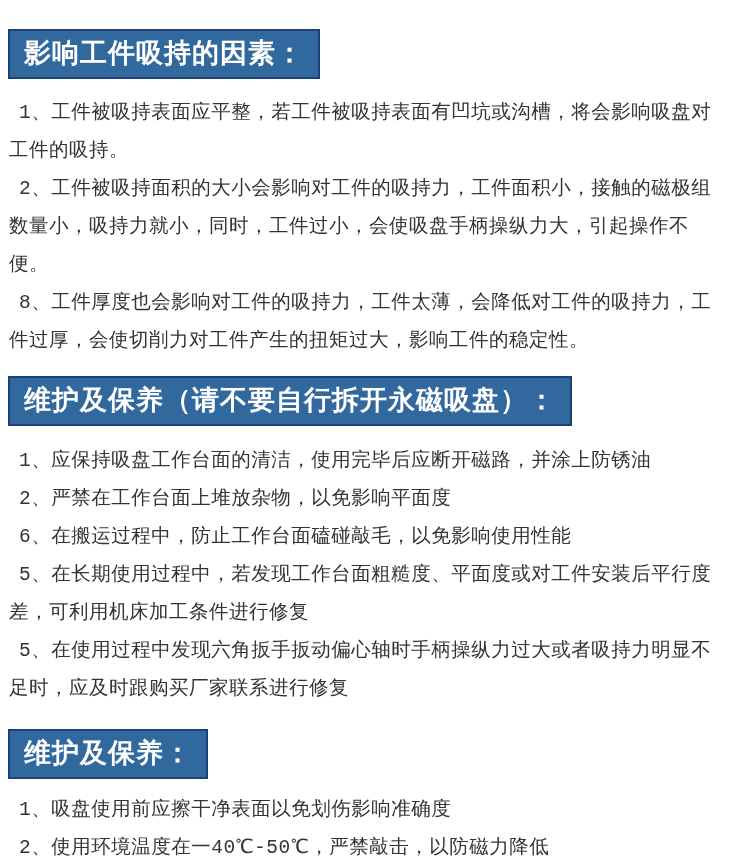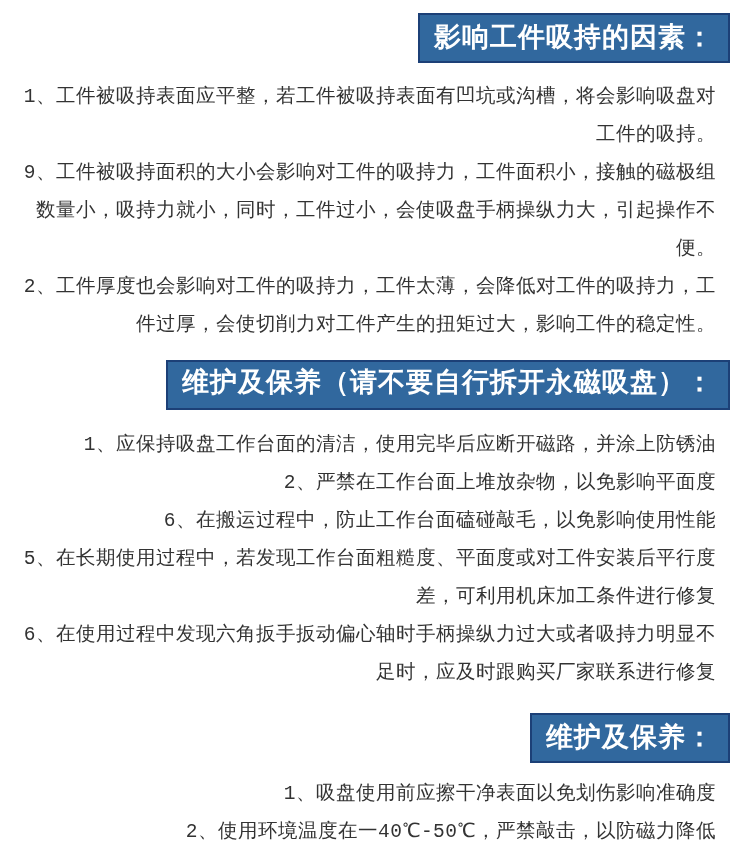--- a/index.html
+++ b/index.html
@@ -15,22 +15,21 @@
     width:730px;
     height:857px;
     background:var(--page-bg);
     font-family:"Liberation Sans","DejaVu Sans",sans-serif;
     color:var(--body-text);
     overflow:hidden;
   }
   .page{
     width:730px;
     height:857px;
-    padding-top:13px;
-    text-align:right;
+    padding-top:29px;
   }
   .section-title{
     display:inline-block;
     background:var(--header-bg);
     border:2px solid var(--header-border);
     color:var(--header-text);
     font-size:27px;
     font-weight:bold;
     line-height:36px;
     padding:4px 14px 6px 14px;
@@ -46,47 +45,47 @@
     font-size:19.5px;
     line-height:38px;
     margin:0;
     padding:0 14px 0 9px;
     text-indent:10px;
     letter-spacing:0.5px;
     font-family:Liberation Mono, monospace;
   }
   
   .sec1 .items{margin-top:15px;}
-  .sec2 .section-title{margin-top:16px;font-family:Liberation Mono, monospace;}
+  .sec2 .section-title{margin-top:16px;}
   .sec2 .items{margin-top:16px;}
   .sec3 .section-title{margin-top:21px;}
   .sec3 .items{margin-top:12px;}
 </style>
 </head>
 <body>
 
 <div class="page">
 
   <div class="section sec1">
     <div class="section-title">影响工件吸持的因素：</div>
     <div class="items">
       <p class="item">1、工件被吸持表面应平整，若工件被吸持表面有凹坑或沟槽，将会影响吸盘对工件的吸持。</p>
-      <p class="item">9、工件被吸持面积的大小会影响对工件的吸持力，工件面积小，接触的磁极组数量小，吸持力就小，同时，工件过小，会使吸盘手柄操纵力大，引起操作不便。</p>
-      <p class="item">2、工件厚度也会影响对工件的吸持力，工件太薄，会降低对工件的吸持力，工件过厚，会使切削力对工件产生的扭矩过大，影响工件的稳定性。</p>
+      <p class="item">2、工件被吸持面积的大小会影响对工件的吸持力，工件面积小，接触的磁极组数量小，吸持力就小，同时，工件过小，会使吸盘手柄操纵力大，引起操作不便。</p>
+      <p class="item">8、工件厚度也会影响对工件的吸持力，工件太薄，会降低对工件的吸持力，工件过厚，会使切削力对工件产生的扭矩过大，影响工件的稳定性。</p>
     </div>
   </div>
 
   <div class="section sec2">
     <div class="section-title">维护及保养（请不要自行拆开永磁吸盘）：</div>
     <div class="items">
       <p class="item">1、应保持吸盘工作台面的清洁，使用完毕后应断开磁路，并涂上防锈油</p>
       <p class="item">2、严禁在工作台面上堆放杂物，以免影响平面度</p>
       <p class="item">6、在搬运过程中，防止工作台面磕碰敲毛，以免影响使用性能</p>
       <p class="item">5、在长期使用过程中，若发现工作台面粗糙度、平面度或对工件安装后平行度差，可利用机床加工条件进行修复</p>
-      <p class="item">6、在使用过程中发现六角扳手扳动偏心轴时手柄操纵力过大或者吸持力明显不足时，应及时跟购买厂家联系进行修复</p>
+      <p class="item">5、在使用过程中发现六角扳手扳动偏心轴时手柄操纵力过大或者吸持力明显不足时，应及时跟购买厂家联系进行修复</p>
     </div>
   </div>
 
   <div class="section sec3">
     <div class="section-title">维护及保养：</div>
     <div class="items">
       <p class="item">1、吸盘使用前应擦干净表面以免划伤影响准确度</p>
       <p class="item">2、使用环境温度在一40℃-50℃，严禁敲击，以防磁力降低</p>
       <p class="item">3、用完后工作面涂防锈油，以防锈蚀</p>
     </div>

